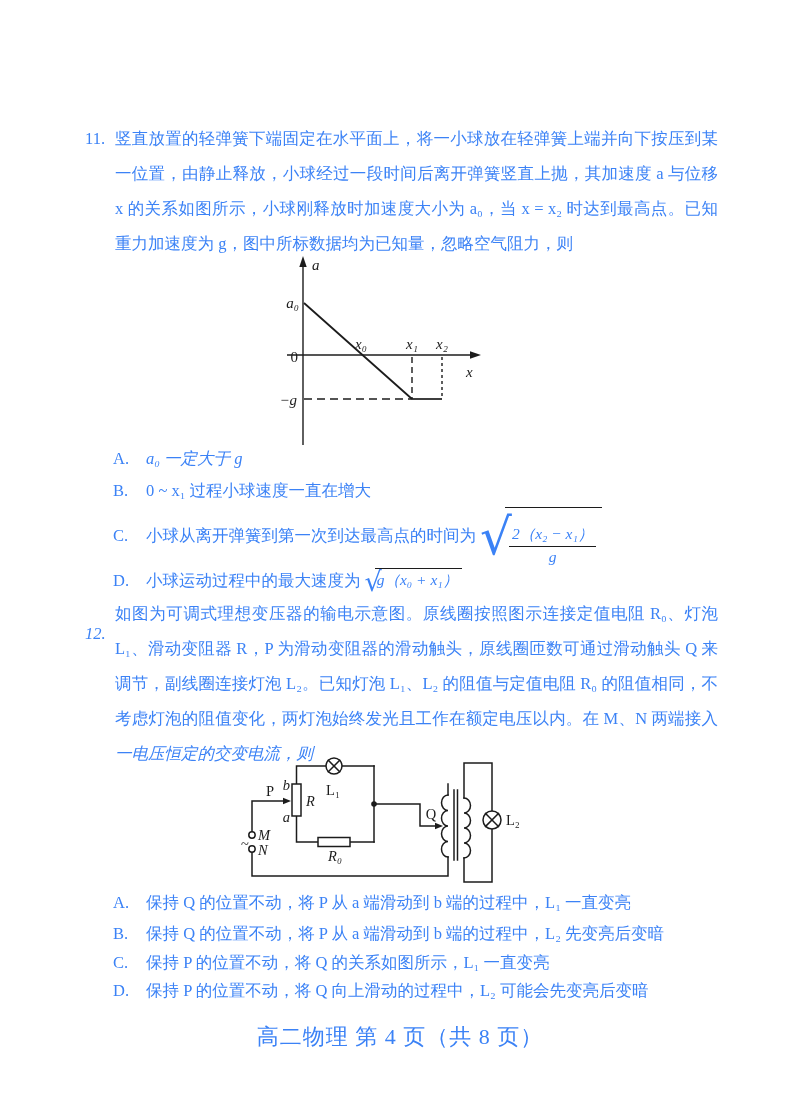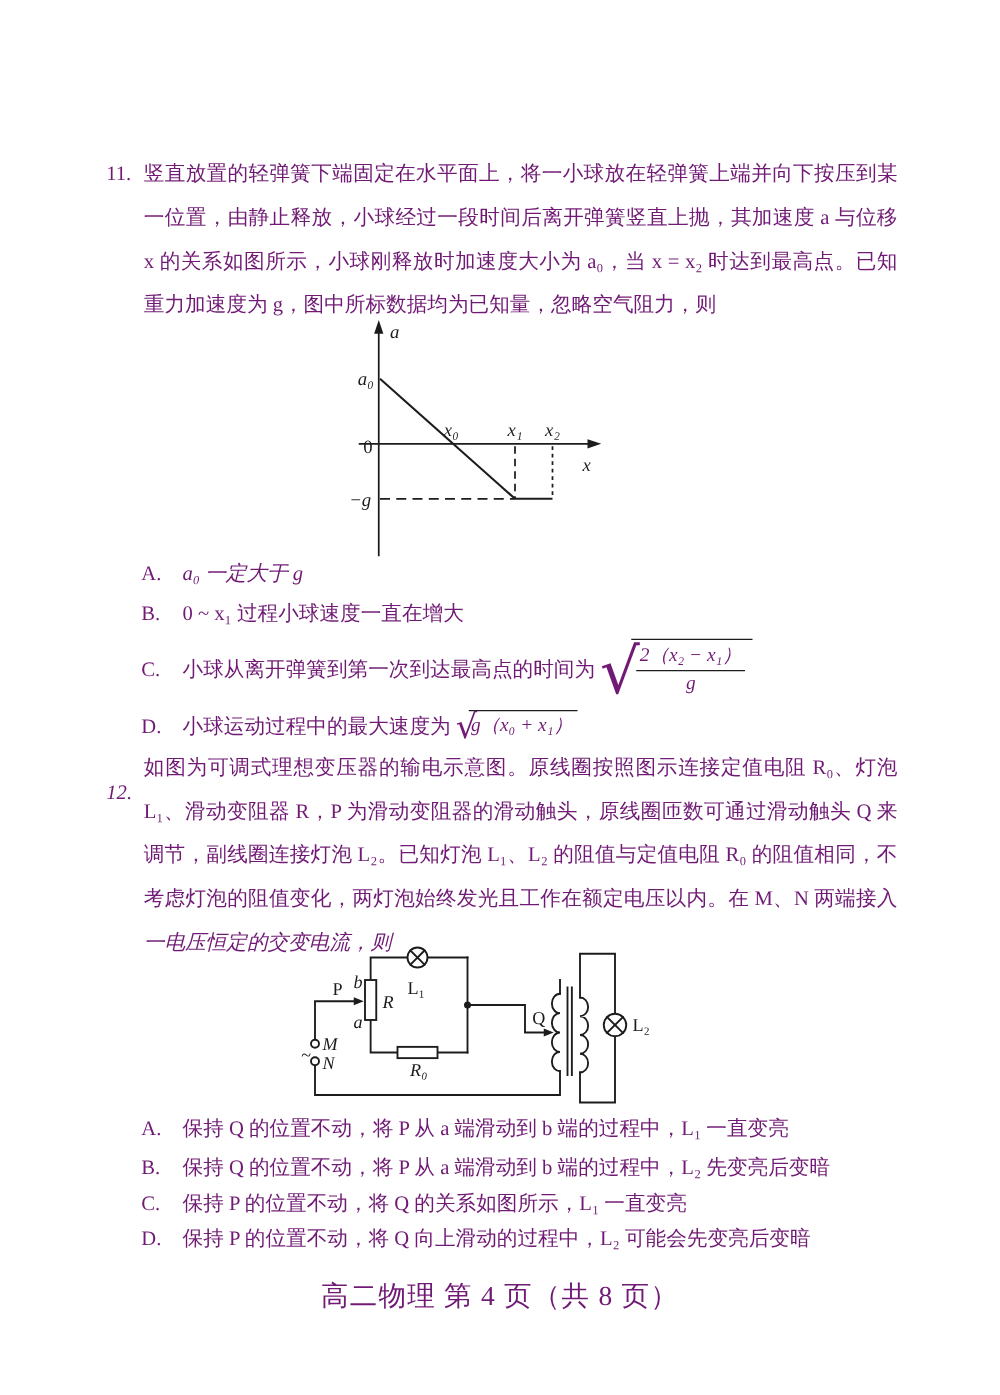--- a/index.html
+++ b/index.html
@@ -1,35 +1,35 @@
 <!DOCTYPE html>
 <html><head>
 <meta charset="utf-8">
 <style>
   html,body{margin:0;padding:0;background:#e8e8e8;}
   .page{
     position:relative;width:800px;height:1116px;margin:0 auto;
-    background:#ffffff;color:#701a75;
+    background:#ffffff;color:#3b82f6;
     font-family:"Liberation Serif","DejaVu Serif",serif;
     font-size:16.5px;overflow:hidden;
   }
   .abs{position:absolute;}
   .qnum{position:absolute;width:30px;line-height:35px;}
   .tline{position:absolute;left:115px;width:603px;height:35px;line-height:35px;
          text-align:justify;text-align-last:justify;white-space:nowrap;}
   .tline.last{text-align:left;text-align-last:left;}
   .opt{position:absolute;left:113px;display:flex;align-items:center;white-space:nowrap;}
   .opt .ol{width:33px;flex:0 0 33px;}
   .v{font-style:italic;}
   
   .sqrt{display:inline-flex;align-items:stretch;vertical-align:middle;margin-left:2px;}
   .radsym{font-family:"DejaVu Serif",serif;line-height:1;align-self:center;}
   .sqrt.big .radsym{font-size:50px;transform:translate(2px,1px);}
   .sqrt.small .radsym{font-size:27px;transform:translate(2px,0px);}
-  .under{border-top:1.6px solid #1c1c1c;margin-left:-5px;padding:2px 6px 0 4px;align-self:flex-start;}
+  .under{border-top:1.6px solid #1c1c1c;margin-left:-5px;padding:16px 6px 0 4px;align-self:flex-start;}
   .sqrt.small .under{padding:1px 4px 0 2px;}
   .fr{display:inline-flex;flex-direction:column;align-items:center;font-size:15.5px;}
   .fn{padding:0 3px 1px 3px;}
   .fd{border-top:1.4px solid #1c1c1c;width:100%;text-align:center;padding-top:1px;}
   svg text{font-family:"Liberation Serif","DejaVu Serif",serif;fill:#1c1c1c;}
   .footer{position:absolute;left:0;top:1022px;width:100%;text-align:center;
           font-size:22px;letter-spacing:1px;}
 </style>
 </head>
 <body>

